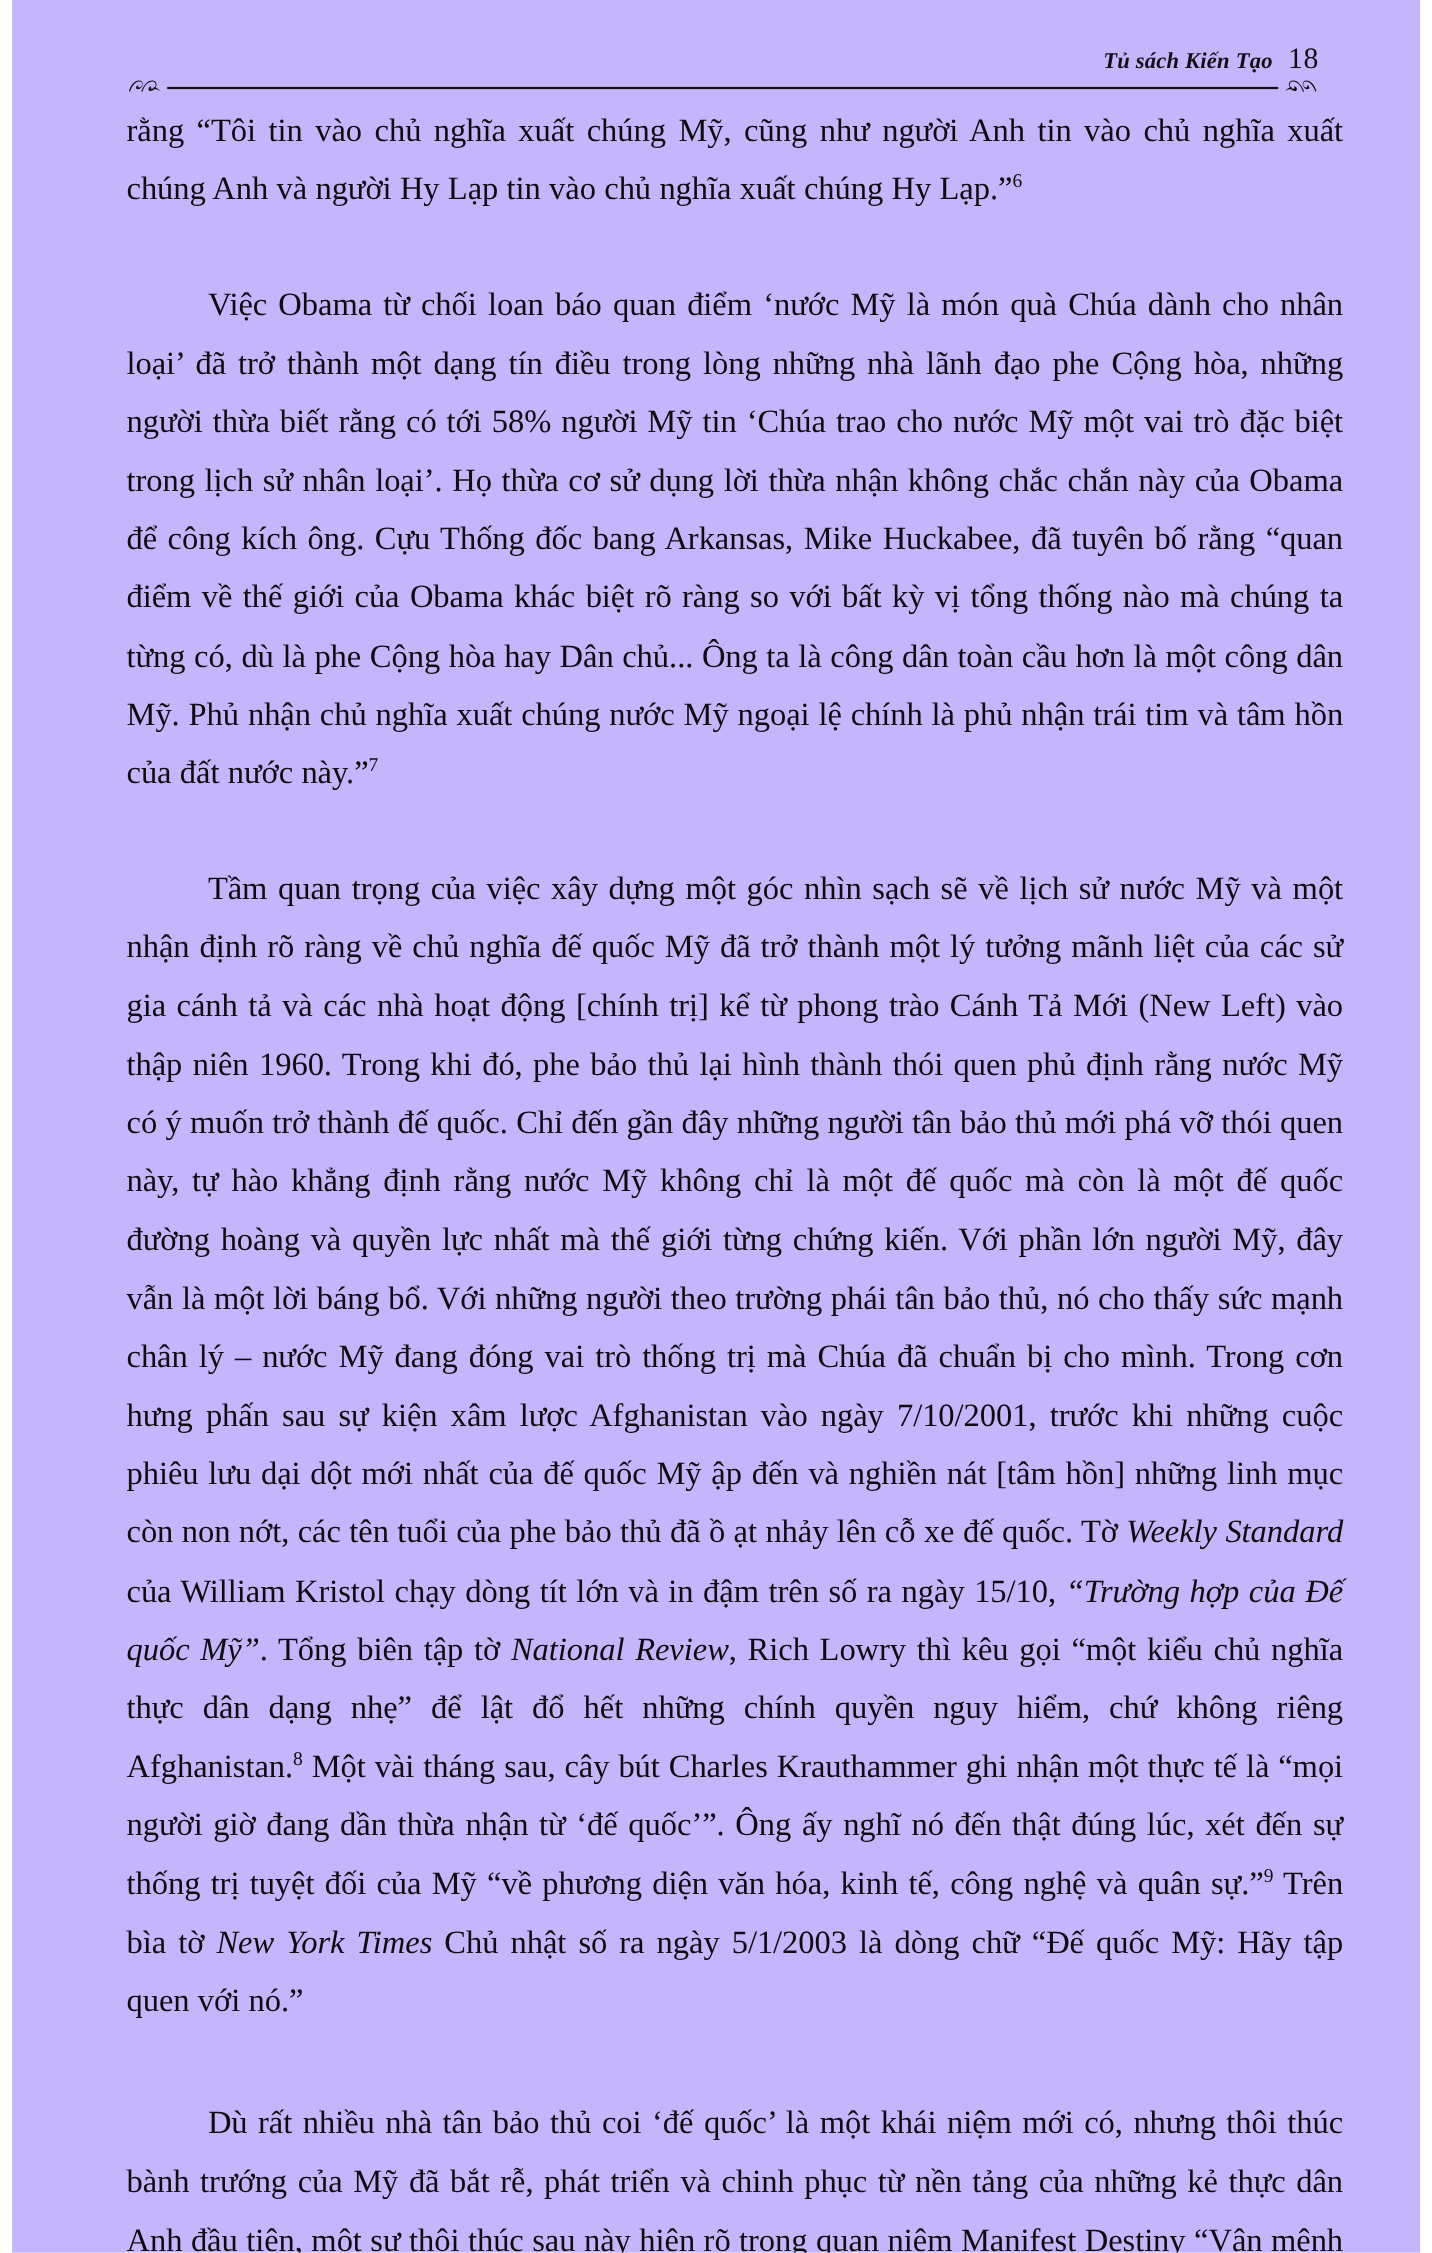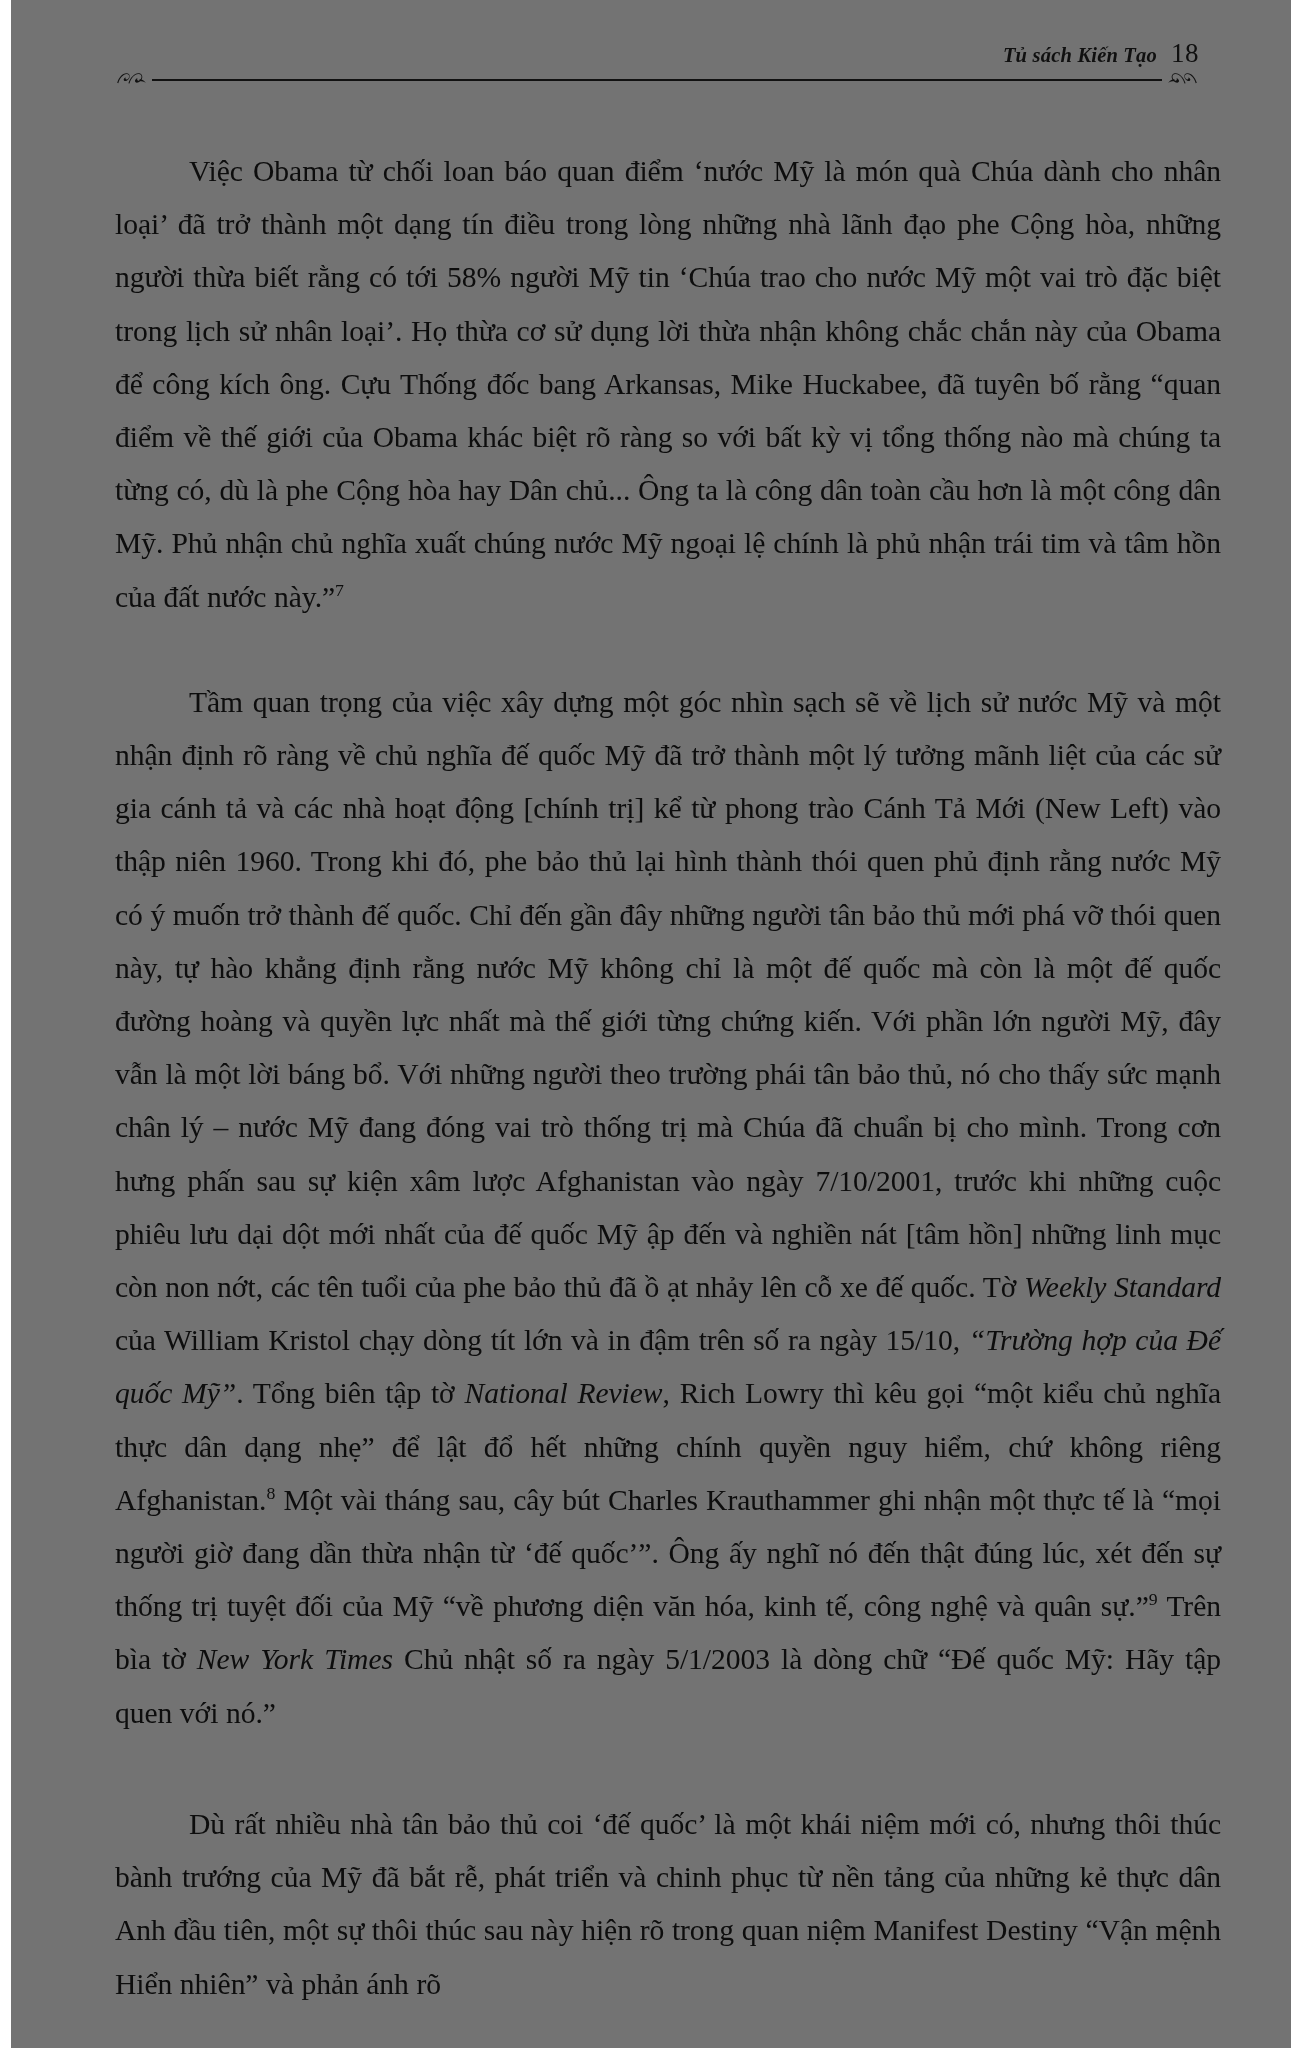--- a/index.html
+++ b/index.html
@@ -10,21 +10,21 @@
   body {
     font-family: "Liberation Serif", "DejaVu Serif", serif;
     color: #0d0d0d;
     -webkit-font-smoothing: antialiased;
   }
   .page {
     position: relative;
     width: 1280px;
     height: 2048px;
     margin: 0 auto;
-    background: #737373;
+    background: #c4b5fd;
     overflow: hidden;
     box-sizing: border-box;
   }
 
   
   .running-head {
     position: absolute;
     left: 104px;
     right: 92px;
     top: 38px;
@@ -134,18 +134,19 @@
     <span class="flourish right">
       <svg width="34" height="20" viewBox="0 0 34 20" aria-hidden="true">
         <path d="M2.2 13.8c1.6-5.4 5.3-9.6 9.2-9.6 2.4 0 3.6 1.7 3.2 3.8-.4 2.2-2.4 4.1-4.3 4.1-1.1 0-1.7-.6-1.6-1.5.1-1 1-1.9 2-2.1-.5 1.3.1 2.1 1 2 1.3-.1 2.4-1.5 2.5-3 .1-1.6-1-2.6-2.6-2.5C8.2 5.2 4.8 9 3.3 14.2z" fill="currentColor"></path>
         <path d="M13.4 14.2c2-5.6 5.9-10 9.9-10 2.8 0 4.4 2 3.9 4.6-.5 2.7-3 4.9-5.3 4.9-1.3 0-2-.8-1.9-1.9.1-1.2 1.2-2.3 2.4-2.5-.6 1.5.1 2.5 1.2 2.4 1.5-.1 2.8-1.8 2.9-3.6.1-1.9-1.2-3.1-3.1-3C19.4 5.3 16 9.3 14.5 14.5z" fill="currentColor"></path>
         <path d="M24.5 10.3c2.6 0 5 1.6 6.3 3.6-1.8-1.2-3.9-1.9-6.1-1.9z" fill="currentColor"></path>
       </svg>
     </span>
   </div>
 
   <div class="body-col">
+    <p class="para">rằng “Tôi tin vào chủ nghĩa xuất chúng Mỹ, cũng như người Anh tin vào chủ nghĩa xuất chúng Anh và người Hy Lạp tin vào chủ nghĩa xuất chúng Hy Lạp.”<sup>6</sup></p>
     <p class="para indent gap-m">Việc Obama từ chối loan báo quan điểm ‘nước Mỹ là món quà Chúa dành cho nhân loại’ đã trở thành một dạng tín điều trong lòng những nhà lãnh đạo phe Cộng hòa, những người thừa biết rằng có tới 58% người Mỹ tin ‘Chúa trao cho nước Mỹ một vai trò đặc biệt trong lịch sử nhân loại’. Họ thừa cơ sử dụng lời thừa nhận không chắc chắn này của Obama để công kích ông. Cựu Thống đốc bang Arkansas, Mike Huckabee, đã tuyên bố rằng “quan điểm về thế giới của Obama khác biệt rõ ràng so với bất kỳ vị tổng thống nào mà chúng ta từng có, dù là phe Cộng hòa hay Dân chủ... Ông ta là công dân toàn cầu hơn là một công dân Mỹ. Phủ nhận chủ nghĩa xuất chúng nước Mỹ ngoại lệ chính là phủ nhận trái tim và tâm hồn của đất nước này.”<sup>7</sup></p>
     <p class="para indent gap-m">Tầm quan trọng của việc xây dựng một góc nhìn sạch sẽ về lịch sử nước Mỹ và một nhận định rõ ràng về chủ nghĩa đế quốc Mỹ đã trở thành một lý tưởng mãnh liệt của các sử gia cánh tả và các nhà hoạt động [chính trị] kể từ phong trào Cánh Tả Mới (New Left) vào thập niên 1960. Trong khi đó, phe bảo thủ lại hình thành thói quen phủ định rằng nước Mỹ có ý muốn trở thành đế quốc. Chỉ đến gần đây những người tân bảo thủ mới phá vỡ thói quen này, tự hào khẳng định rằng nước Mỹ không chỉ là một đế quốc mà còn là một đế quốc đường hoàng và quyền lực nhất mà thế giới từng chứng kiến. Với phần lớn người Mỹ, đây vẫn là một lời báng bổ. Với những người theo trường phái tân bảo thủ, nó cho thấy sức mạnh chân lý – nước Mỹ đang đóng vai trò thống trị mà Chúa đã chuẩn bị cho mình. Trong cơn hưng phấn sau sự kiện xâm lược Afghanistan vào ngày 7/10/2001, trước khi những cuộc phiêu lưu dại dột mới nhất của đế quốc Mỹ ập đến và nghiền nát [tâm hồn] những linh mục còn non nớt, các tên tuổi của phe bảo thủ đã ồ ạt nhảy lên cỗ xe đế quốc. Tờ <i>Weekly Standard</i> của William Kristol chạy dòng tít lớn và in đậm trên số ra ngày 15/10, <i>“Trường hợp của Đế quốc Mỹ”</i>. Tổng biên tập tờ <i>National Review</i>, Rich Lowry thì kêu gọi “một kiểu chủ nghĩa thực dân dạng nhẹ” để lật đổ hết những chính quyền nguy hiểm, chứ không riêng Afghanistan.<sup>8</sup> Một vài tháng sau, cây bút Charles Krauthammer ghi nhận một thực tế là “mọi người giờ đang dần thừa nhận từ ‘đế quốc’”. Ông ấy nghĩ nó đến thật đúng lúc, xét đến sự thống trị tuyệt đối của Mỹ “về phương diện văn hóa, kinh tế, công nghệ và quân sự.”<sup>9</sup> Trên bìa tờ <i>New York Times</i> Chủ nhật số ra ngày 5/1/2003 là dòng chữ “Đế quốc Mỹ: Hãy tập quen với nó.”</p>
     <p class="para indent gap-l">Dù rất nhiều nhà tân bảo thủ coi ‘đế quốc’ là một khái niệm mới có, nhưng thôi thúc bành trướng của Mỹ đã bắt rễ, phát triển và chinh phục từ nền tảng của những kẻ thực dân Anh đầu tiên, một sự thôi thúc sau này hiện rõ trong quan niệm Manifest Destiny “Vận mệnh Hiển nhiên” và phản ánh rõ</p>
   </div>
 
 </div>
 
 </body></html>

